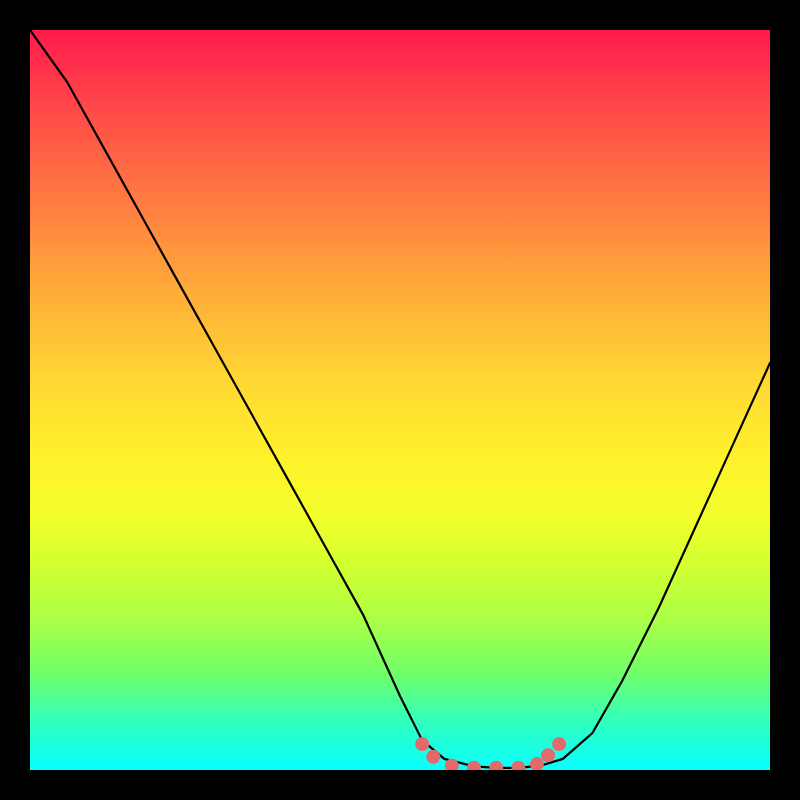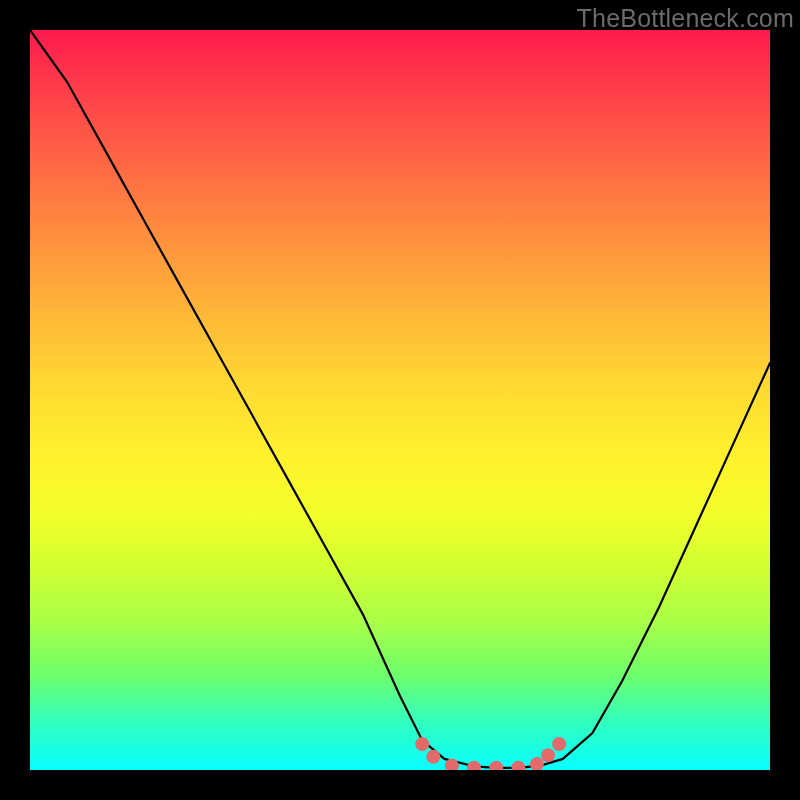--- a/index.html
+++ b/index.html
@@ -56,21 +56,20 @@
     position: absolute;
     top: 0;
     left: 0;
   }
 </style>
 </head>
 <body>
 
 <div class="frame">
 
-  <div class="watermark">TheBottleneck.com</div>
 
   <div class="plot-area">
     <svg class="curve" width="740" height="740" viewBox="0 0 740 740">
       <path id="curve-path" fill="none" stroke="#000" stroke-width="2.2" stroke-linecap="round" d="M0.0 0.0 L37.0 51.8 L74.0 118.4 L111.0 185.0 L148.0 251.6 L185.0 318.2 L222.0 384.8 L259.0 451.4 L296.0 518.0 L333.0 584.6 L370.0 666.0 L392.2 710.4 L414.4 728.9 L444.0 736.3 L466.2 737.8 L488.4 737.8 L510.6 735.6 L532.8 728.9 L562.4 703.0 L592.0 651.2 L629.0 577.2 L666.0 495.8 L703.0 414.4 L740.0 333.0"></path>
       <g id="markers">
           <circle cx="392.2" cy="714.1" r="7" fill="#e26a6a"></circle>
           <circle cx="403.3" cy="726.7" r="7" fill="#e26a6a"></circle>
           <circle cx="421.8" cy="735.6" r="7" fill="#e26a6a"></circle>
           <circle cx="444.0" cy="737.8" r="7" fill="#e26a6a"></circle>
           <circle cx="466.2" cy="737.8" r="7" fill="#e26a6a"></circle>

